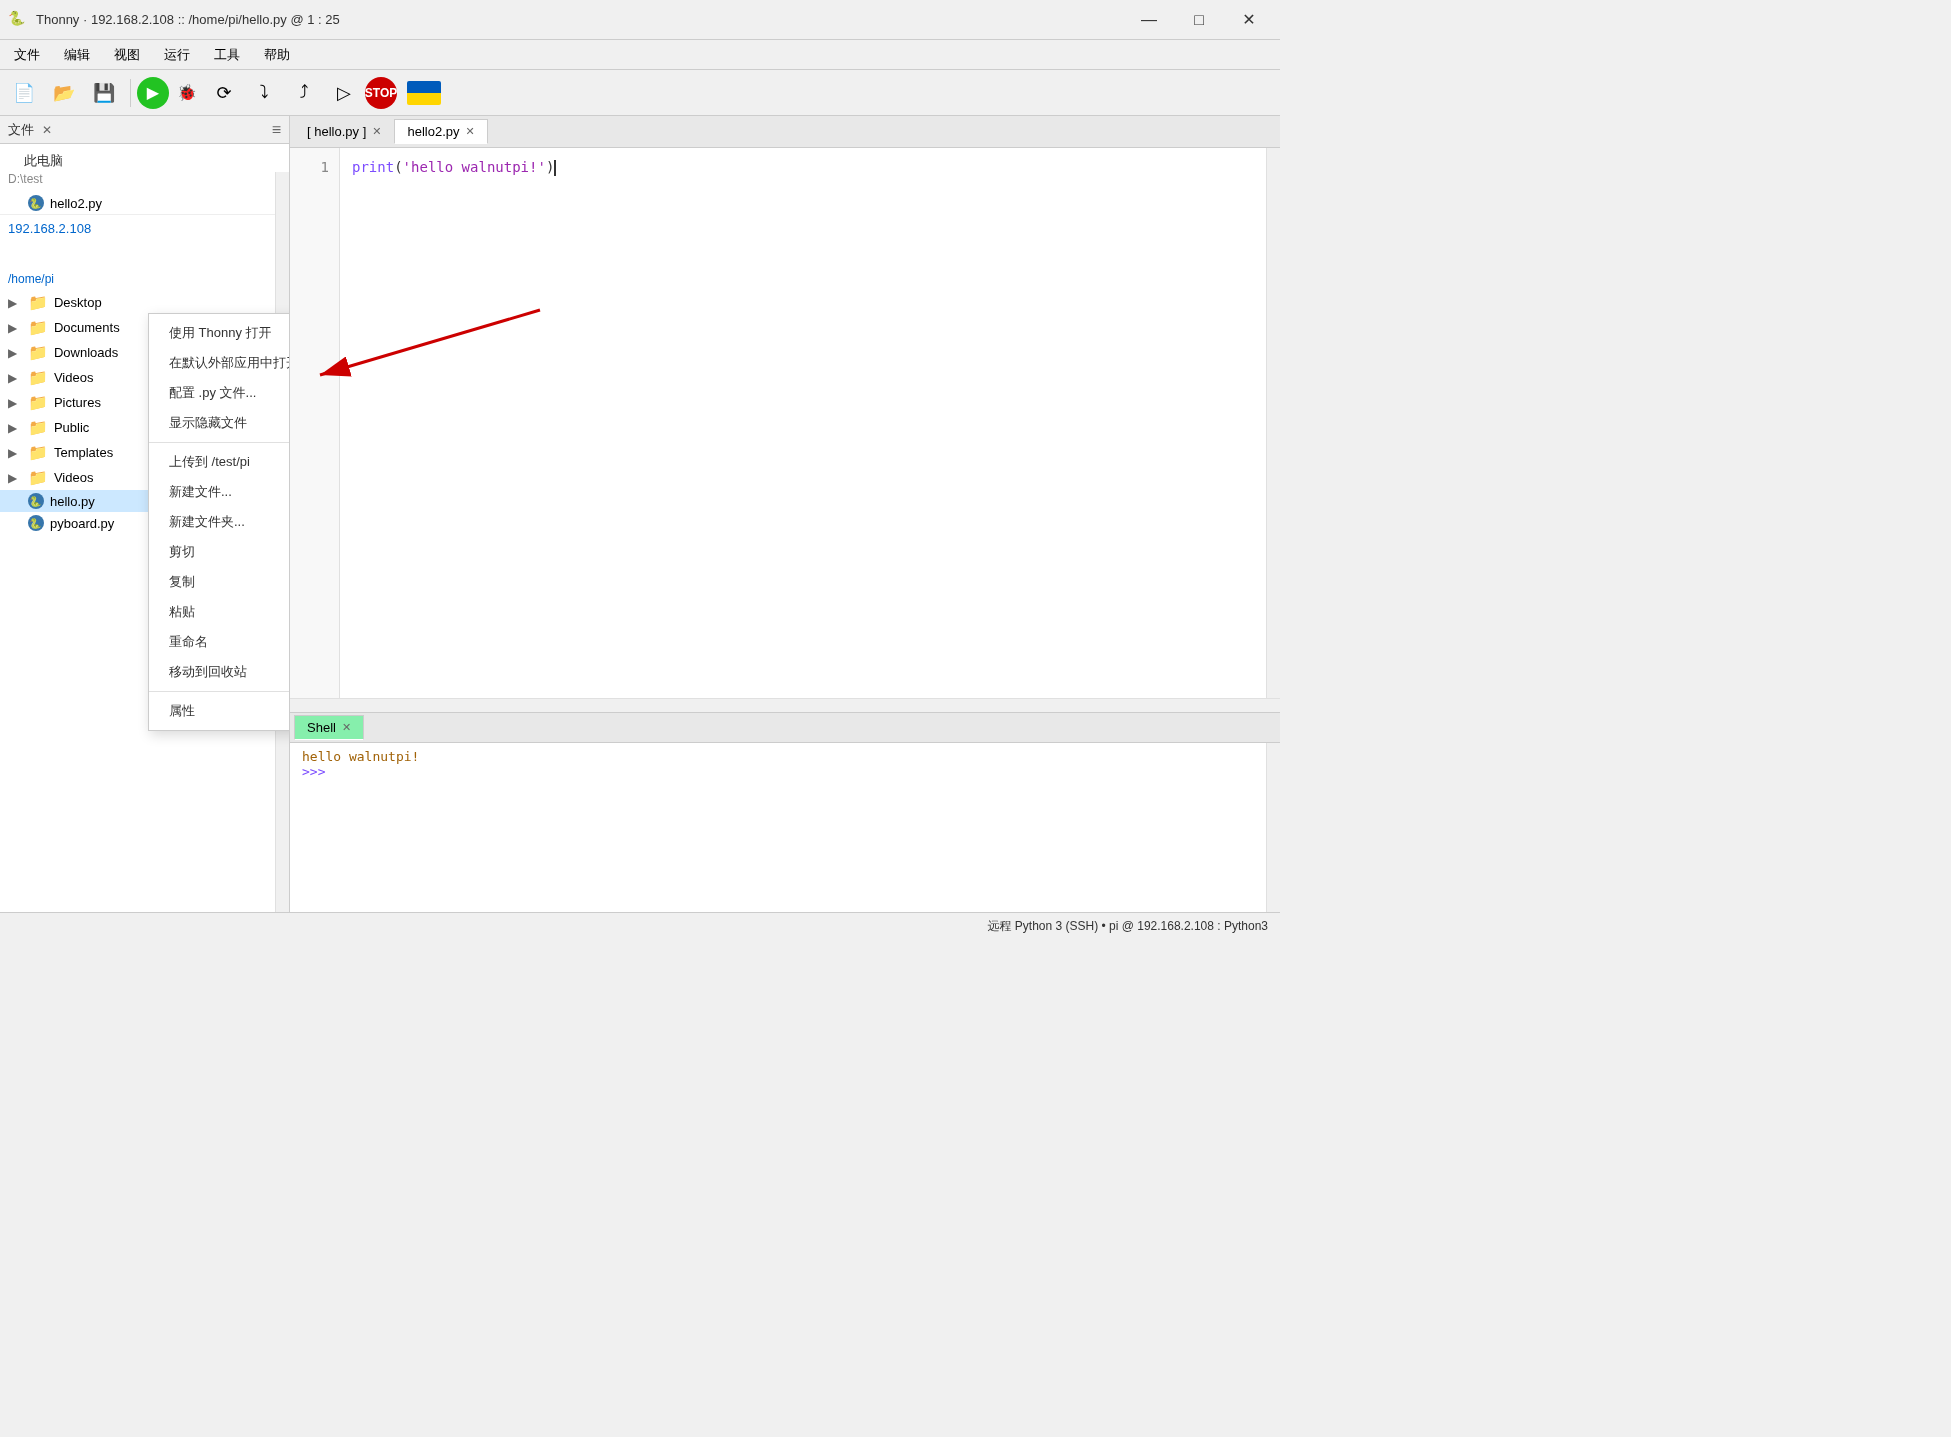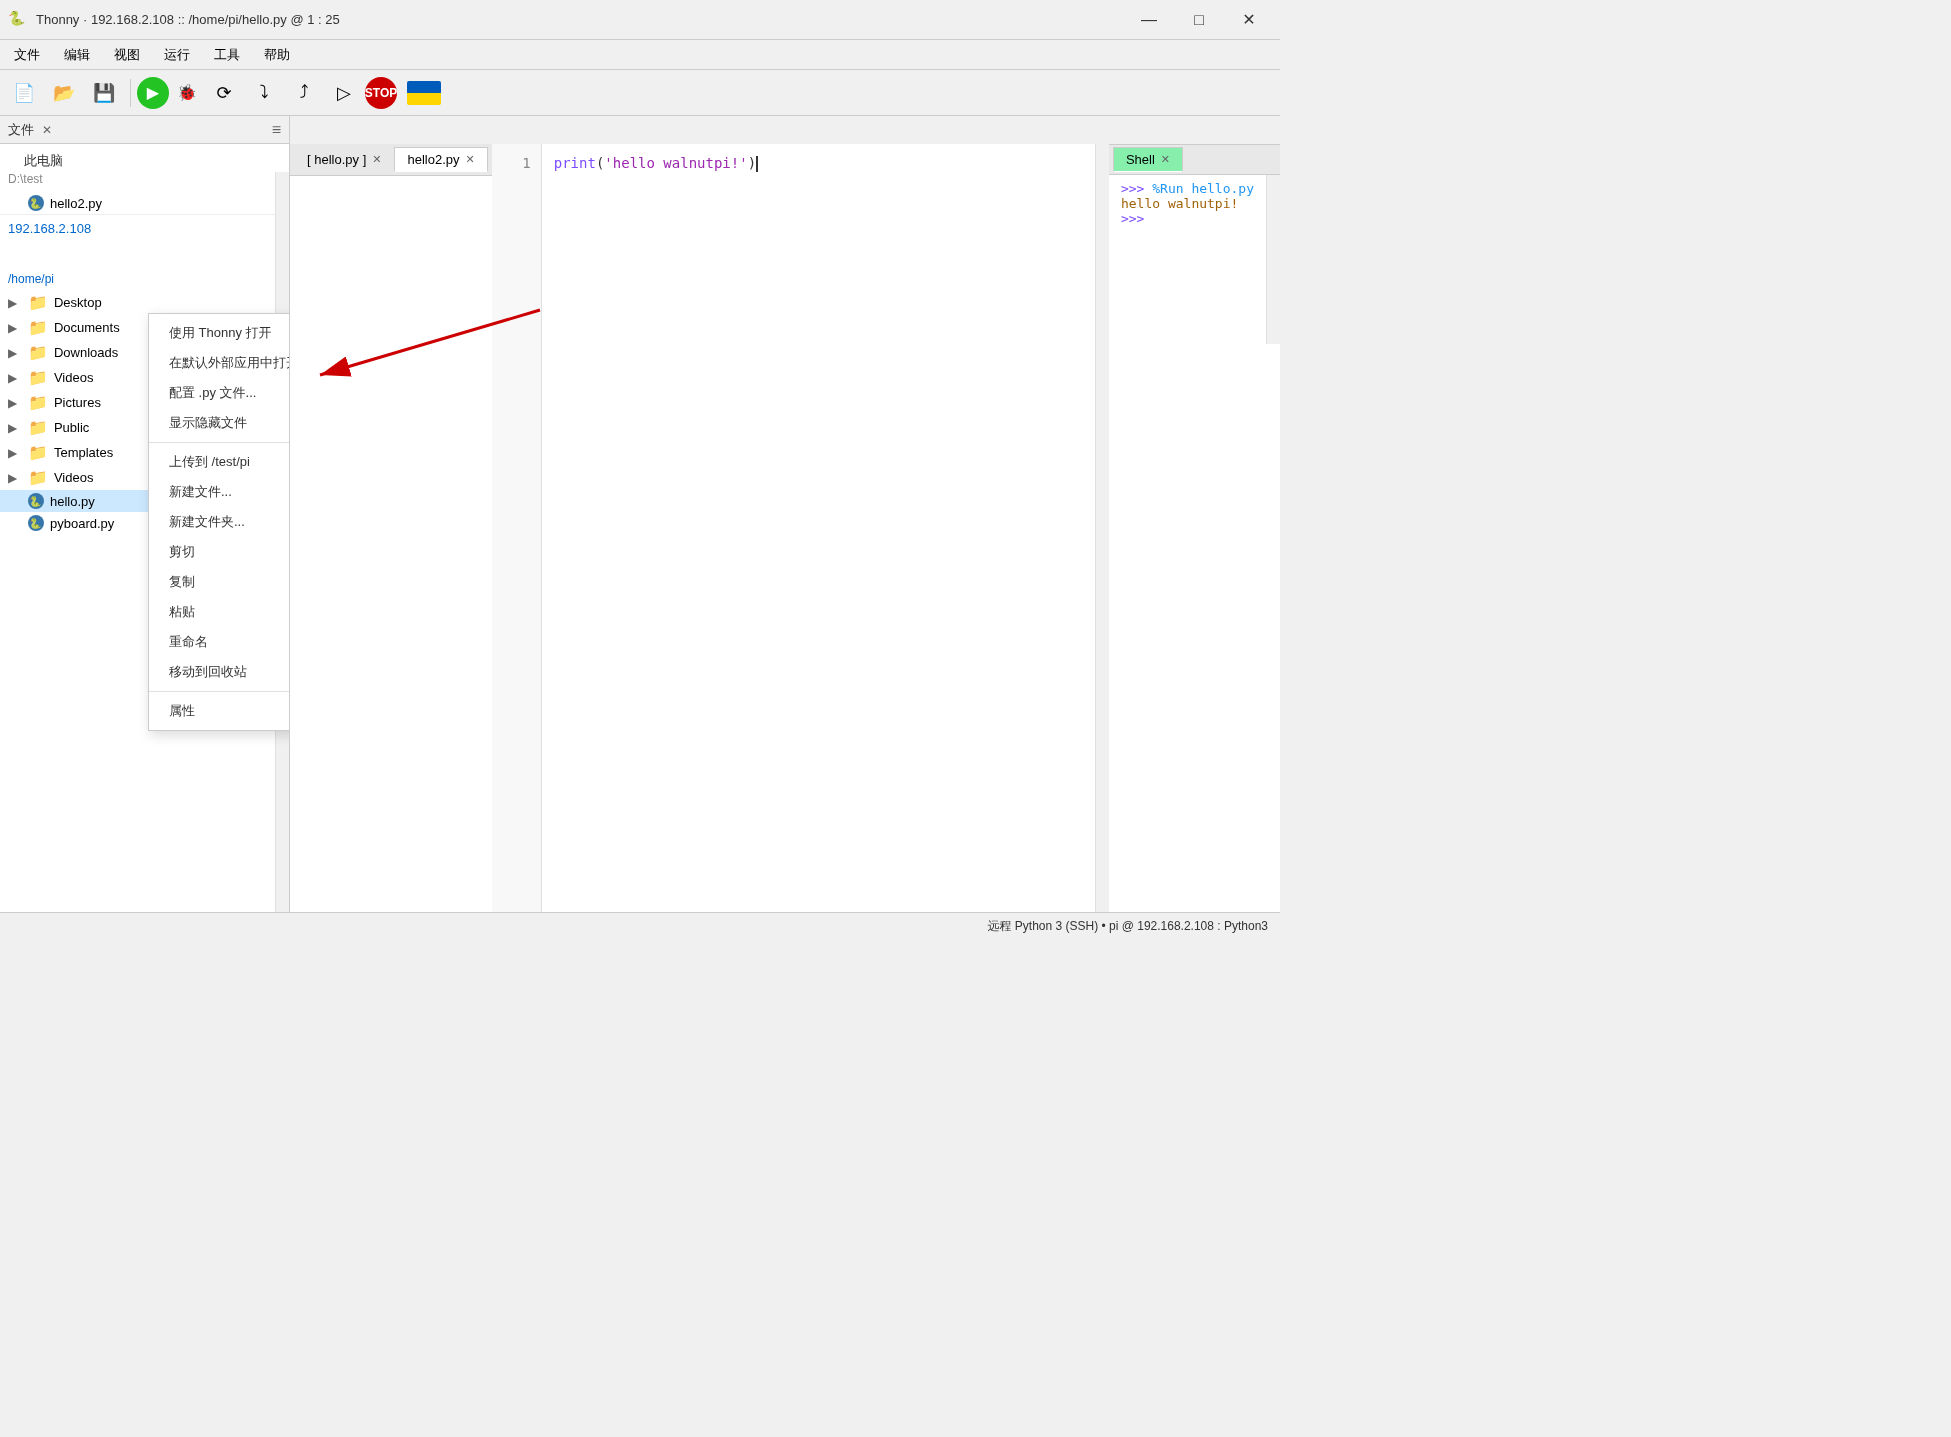--- a/index.html
+++ b/index.html
@@ -247,23 +247,22 @@
     .remote-path {
       font-size: 12px;
       color: #0066cc;
       margin-top: 36px;
     }
 
     
     .right-panel {
       flex: 1;
       display: flex;
-      flex-direction: row;
+      flex-direction: column;
       background: #fff;
-      margin-top: 28px;
     }
 
     
     .editor-tabs {
       display: flex;
       align-items: center;
       background: #e8e8e8;
       border-bottom: 1px solid #ccc;
       height: 32px;
       padding: 0 4px;
@@ -623,23 +622,20 @@
     <div class="bottom-panel">
       <div class="shell-tabs">
         <div class="shell-tab">
           <span>Shell</span>
           <span class="tab-close">✕</span>
         </div>
       </div>
       <div style="display:flex;flex:1;overflow:hidden;">
         <div class="shell-content">
           <div>
-            <span class="shell-prompt">&gt;&gt;&gt; </span><span class="shell-command">%Run hello.py</span>
-          </div>
-          <div>
             <span class="shell-output">hello walnutpi!</span>
           </div>
           <div>
             <span class="shell-prompt">&gt;&gt;&gt;</span>
           </div>
         </div>
         <div class="bottom-shell-scroll"></div>
       </div>
     </div>
   </div>

